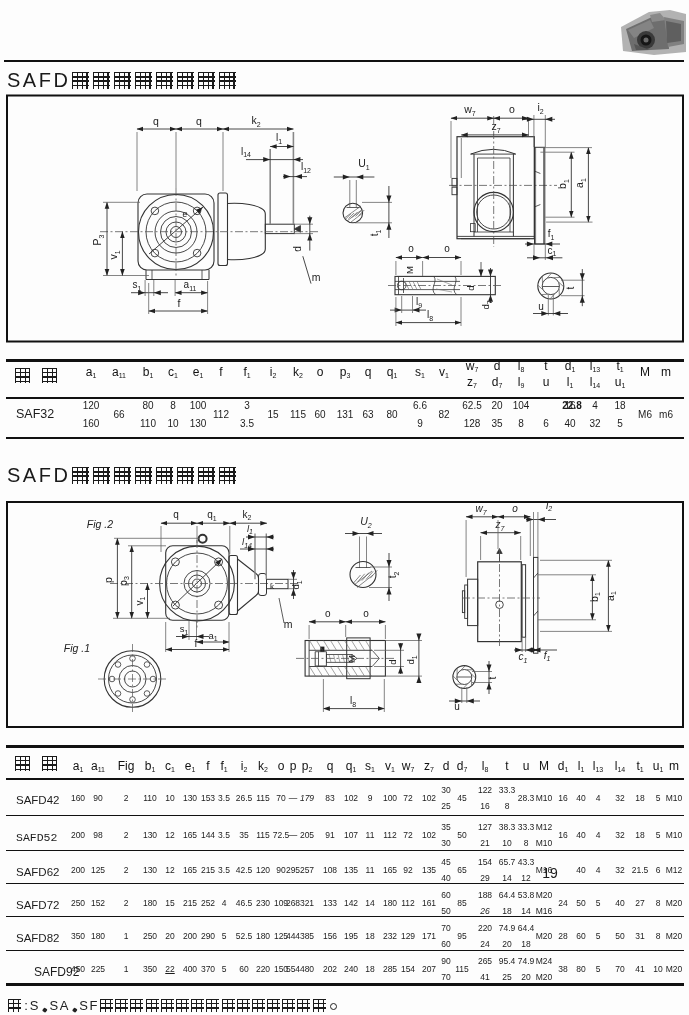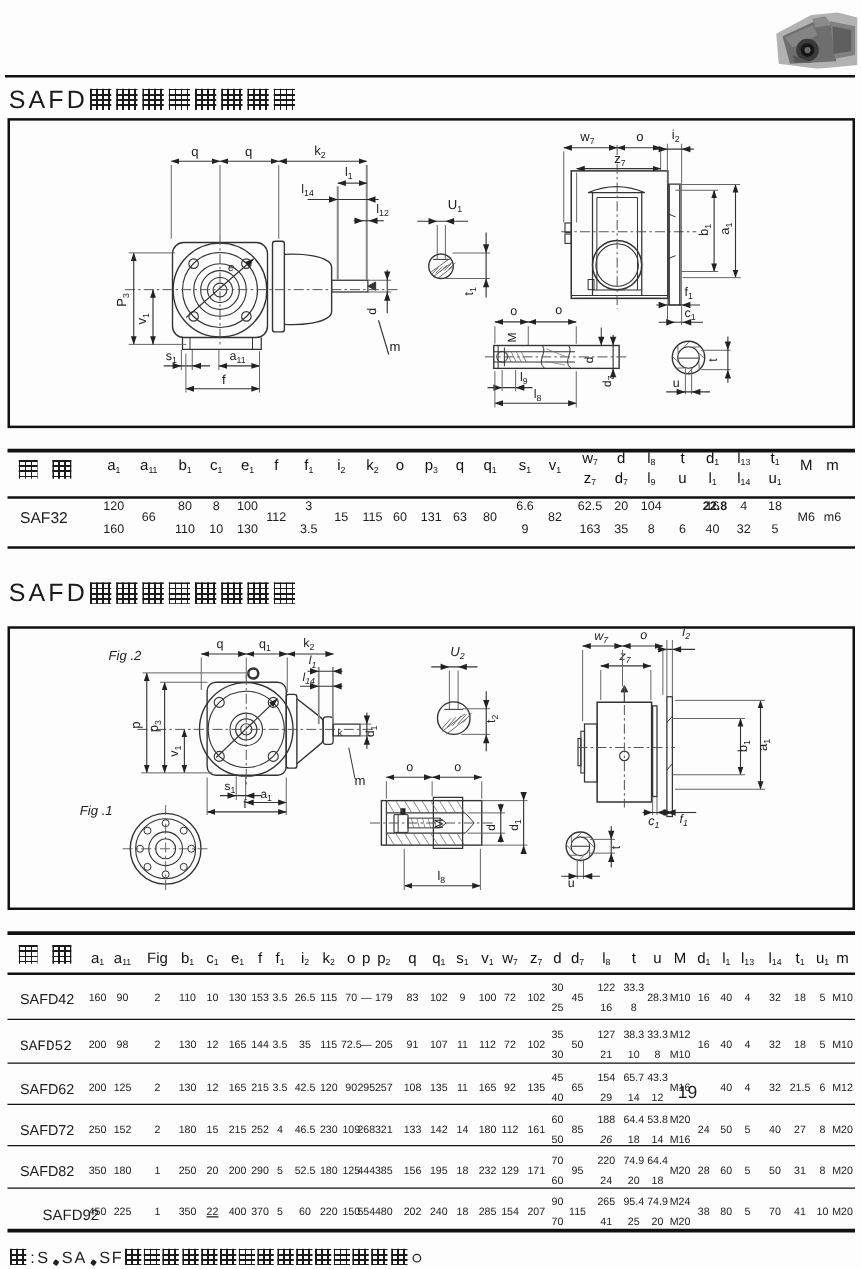--- a/index.html
+++ b/index.html
@@ -551,21 +551,21 @@
 <div class="pos ctr hd" style="left:392px;top:365px;font-size:12px;">q<span class="sb">1</span></div>
 <div class="pos ctr tv" style="left:392px;top:409px;font-size:10px;">80</div>
 <div class="pos ctr hd" style="left:420px;top:365px;font-size:12px;">s<span class="sb">1</span></div>
 <div class="pos ctr tv" style="left:420px;top:400px;font-size:10px;">6.6</div>
 <div class="pos ctr tv" style="left:420px;top:417.5px;font-size:10px;">9</div>
 <div class="pos ctr hd" style="left:444px;top:365px;font-size:12px;">v<span class="sb">1</span></div>
 <div class="pos ctr tv" style="left:444px;top:409px;font-size:10px;">82</div>
 <div class="pos ctr hd" style="left:472px;top:359px;font-size:12px;">w<span class="sb">7</span></div>
 <div class="pos ctr hd" style="left:472px;top:375px;font-size:12px;">z<span class="sb">7</span></div>
 <div class="pos ctr tv" style="left:472px;top:400px;font-size:10px;">62.5</div>
-<div class="pos ctr tv" style="left:472px;top:417.5px;font-size:10px;">163</div>
+<div class="pos ctr tv" style="left:472px;top:417.5px;font-size:10px;">128</div>
 <div class="pos ctr hd" style="left:497px;top:359px;font-size:12px;">d<span class="sb"></span></div>
 <div class="pos ctr hd" style="left:497px;top:375px;font-size:12px;">d<span class="sb">7</span></div>
 <div class="pos ctr tv" style="left:497px;top:400px;font-size:10px;">20</div>
 <div class="pos ctr tv" style="left:497px;top:417.5px;font-size:10px;">35</div>
 <div class="pos ctr hd" style="left:521px;top:359px;font-size:12px;">l<span class="sb">8</span></div>
 <div class="pos ctr hd" style="left:521px;top:375px;font-size:12px;">l<span class="sb">9</span></div>
 <div class="pos ctr tv" style="left:521px;top:400px;font-size:10px;">104</div>
 <div class="pos ctr tv" style="left:521px;top:417.5px;font-size:10px;">8</div>
 <div class="pos ctr hd" style="left:546px;top:359px;font-size:12px;">t<span class="sb"></span></div>
 <div class="pos ctr hd" style="left:546px;top:375px;font-size:12px;">u<span class="sb"></span></div>
@@ -626,21 +626,21 @@
 <div class="pos ctr tv" style="left:126px;top:792.5px;font-size:8.5px;">2</div>
 <div class="pos ctr tv" style="left:150px;top:792.5px;font-size:8.5px;">110</div>
 <div class="pos ctr tv" style="left:170px;top:792.5px;font-size:8.5px;">10</div>
 <div class="pos ctr tv" style="left:190px;top:792.5px;font-size:8.5px;">130</div>
 <div class="pos ctr tv" style="left:208px;top:792.5px;font-size:8.5px;">153</div>
 <div class="pos ctr tv" style="left:224px;top:792.5px;font-size:8.5px;">3.5</div>
 <div class="pos ctr tv" style="left:244px;top:792.5px;font-size:8.5px;">26.5</div>
 <div class="pos ctr tv" style="left:263px;top:792.5px;font-size:8.5px;">115</div>
 <div class="pos ctr tv" style="left:281px;top:792.5px;font-size:8.5px;">70</div>
 <div class="pos ctr tv" style="left:293px;top:792.5px;font-size:8.5px;">—</div>
-<div class="pos ctr tv" style="left:307px;top:792.5px;font-size:8.5px;">179</div>
+<div class="pos ctr tv" style="left:307px;top:792.5px;font-size:8.5px;font-style:italic;">179</div>
 <div class="pos ctr tv" style="left:330px;top:792.5px;font-size:8.5px;">83</div>
 <div class="pos ctr tv" style="left:351px;top:792.5px;font-size:8.5px;">102</div>
 <div class="pos ctr tv" style="left:370px;top:792.5px;font-size:8.5px;">9</div>
 <div class="pos ctr tv" style="left:390px;top:792.5px;font-size:8.5px;">100</div>
 <div class="pos ctr tv" style="left:408px;top:792.5px;font-size:8.5px;">72</div>
 <div class="pos ctr tv" style="left:429px;top:792.5px;font-size:8.5px;">102</div>
 <div class="pos ctr tv" style="left:446px;top:784.5px;font-size:8.5px;">30</div>
 <div class="pos ctr tv" style="left:446px;top:800.5px;font-size:8.5px;">25</div>
 <div class="pos ctr tv" style="left:462px;top:792.5px;font-size:8.5px;">45</div>
 <div class="pos ctr tv" style="left:485px;top:784.5px;font-size:8.5px;">122</div>

